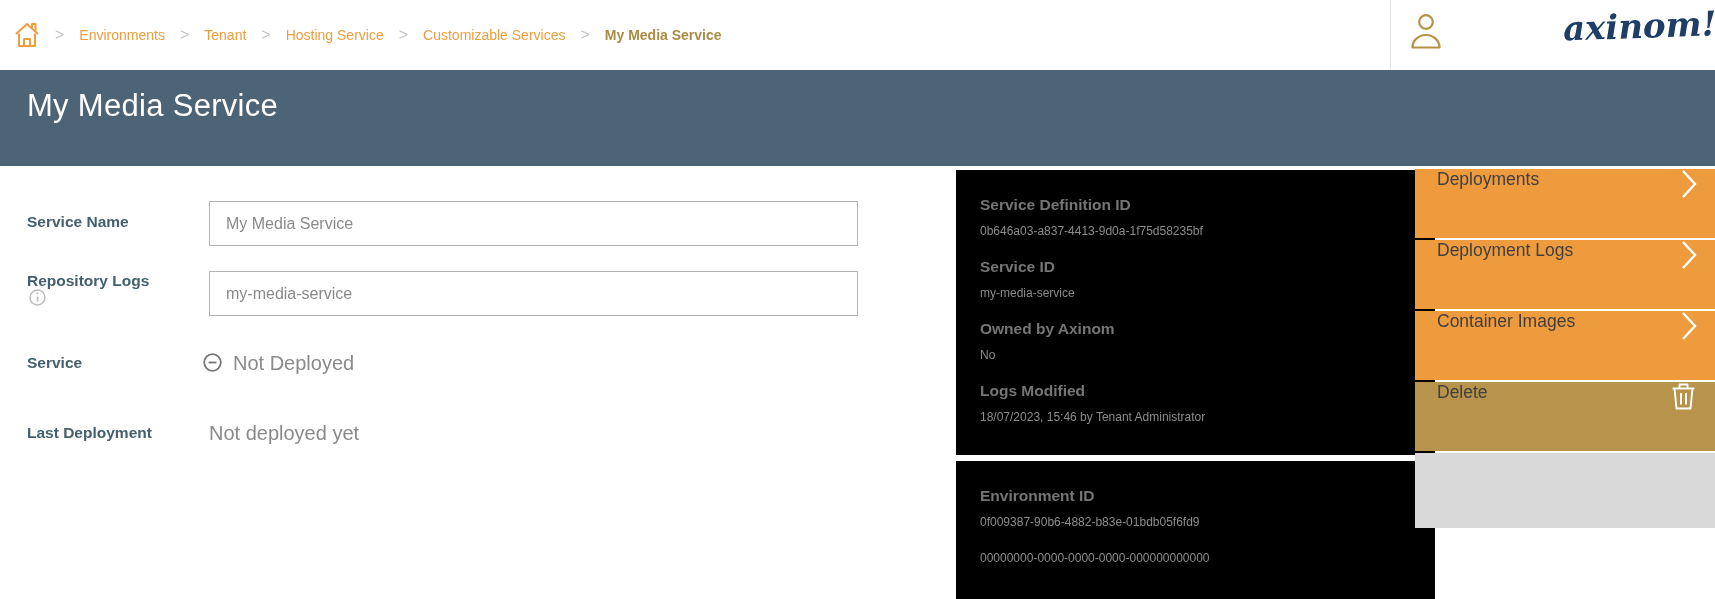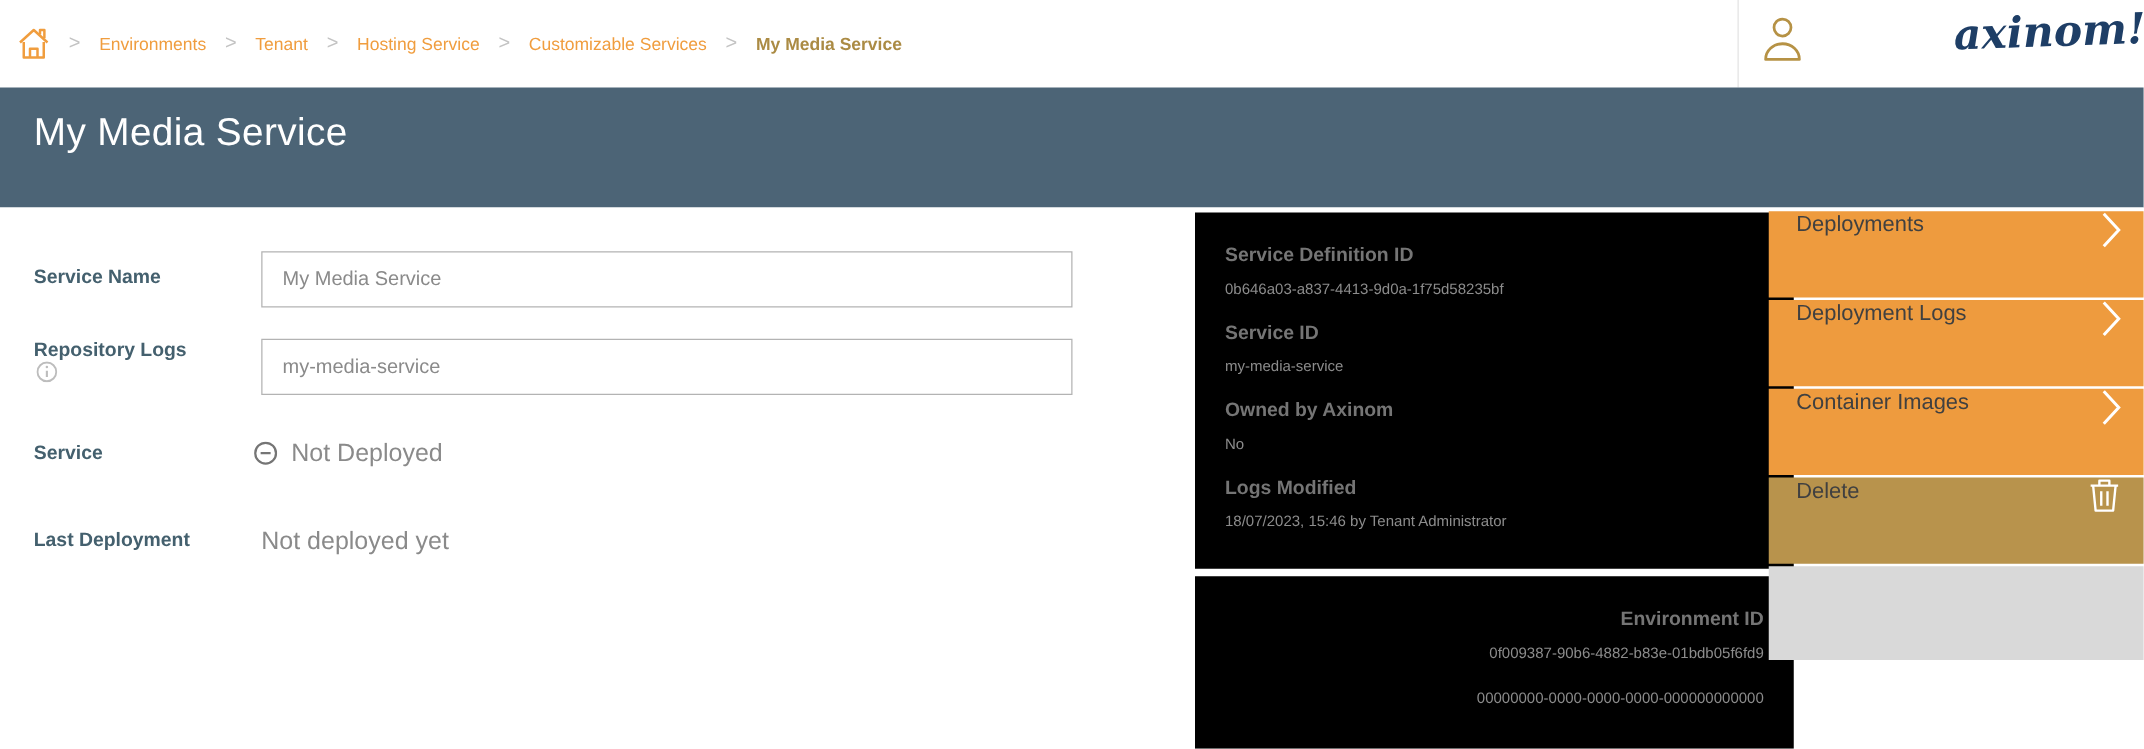--- a/index.html
+++ b/index.html
@@ -77,21 +77,21 @@
   .plain-value {
     position: absolute; font-size: 20px; color: #8a8a8a; line-height: 20px;
   }
 
   
   .details-section {
     position: absolute; left: 936px; width: 479px;
     background: #000000; padding: 25px 24px 0 24px; margin-left: 20px;
   }
   .details-section-1 { top: 4px; height: 285px; }
-  .details-section-2 { top: 295px; height: 138px; text-align: right; }
+  .details-section-2 { top: 295px; height: 138px; }
   .detail-label {
     font-size: 15.5px; font-weight: bold; color: #757575; line-height: 20px;
   }
   .detail-value {
     font-size: 12px; color: #8c8c8c; line-height: 20px;
     margin-top: 6px; margin-bottom: 16px;
   }
 
   
   .actions { position: absolute; left: 1415px; top: 3px; width: 300px; }

